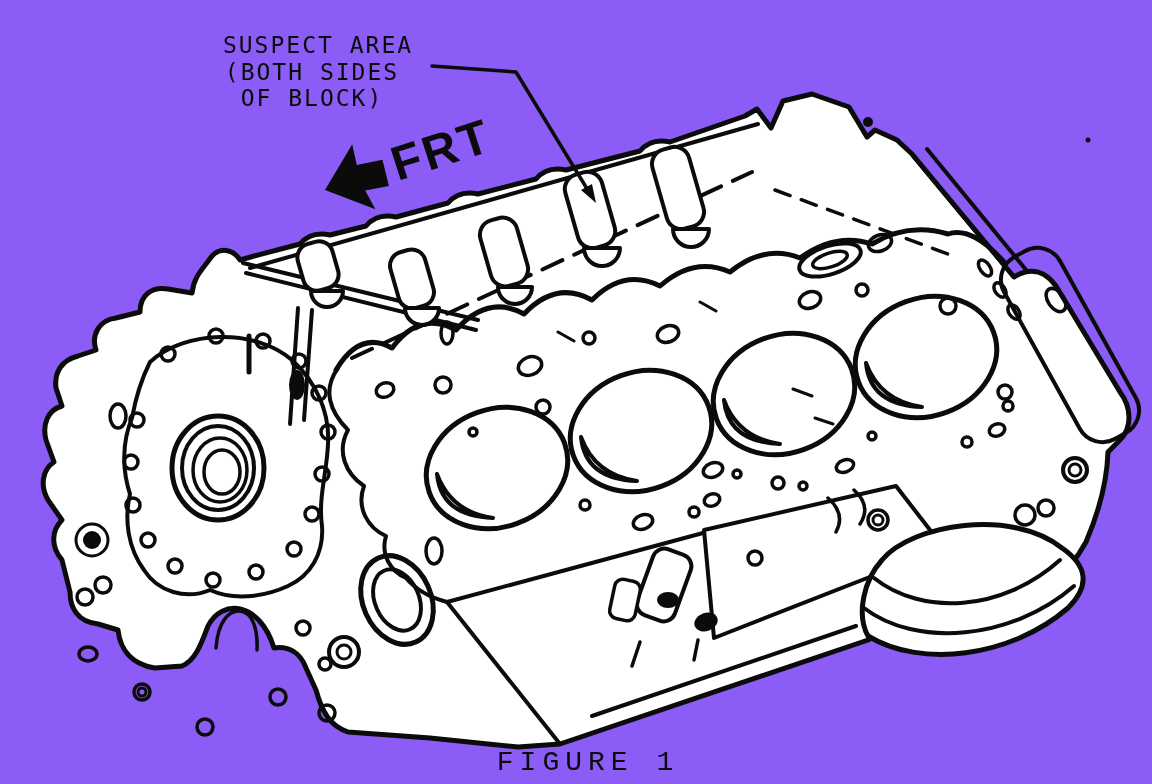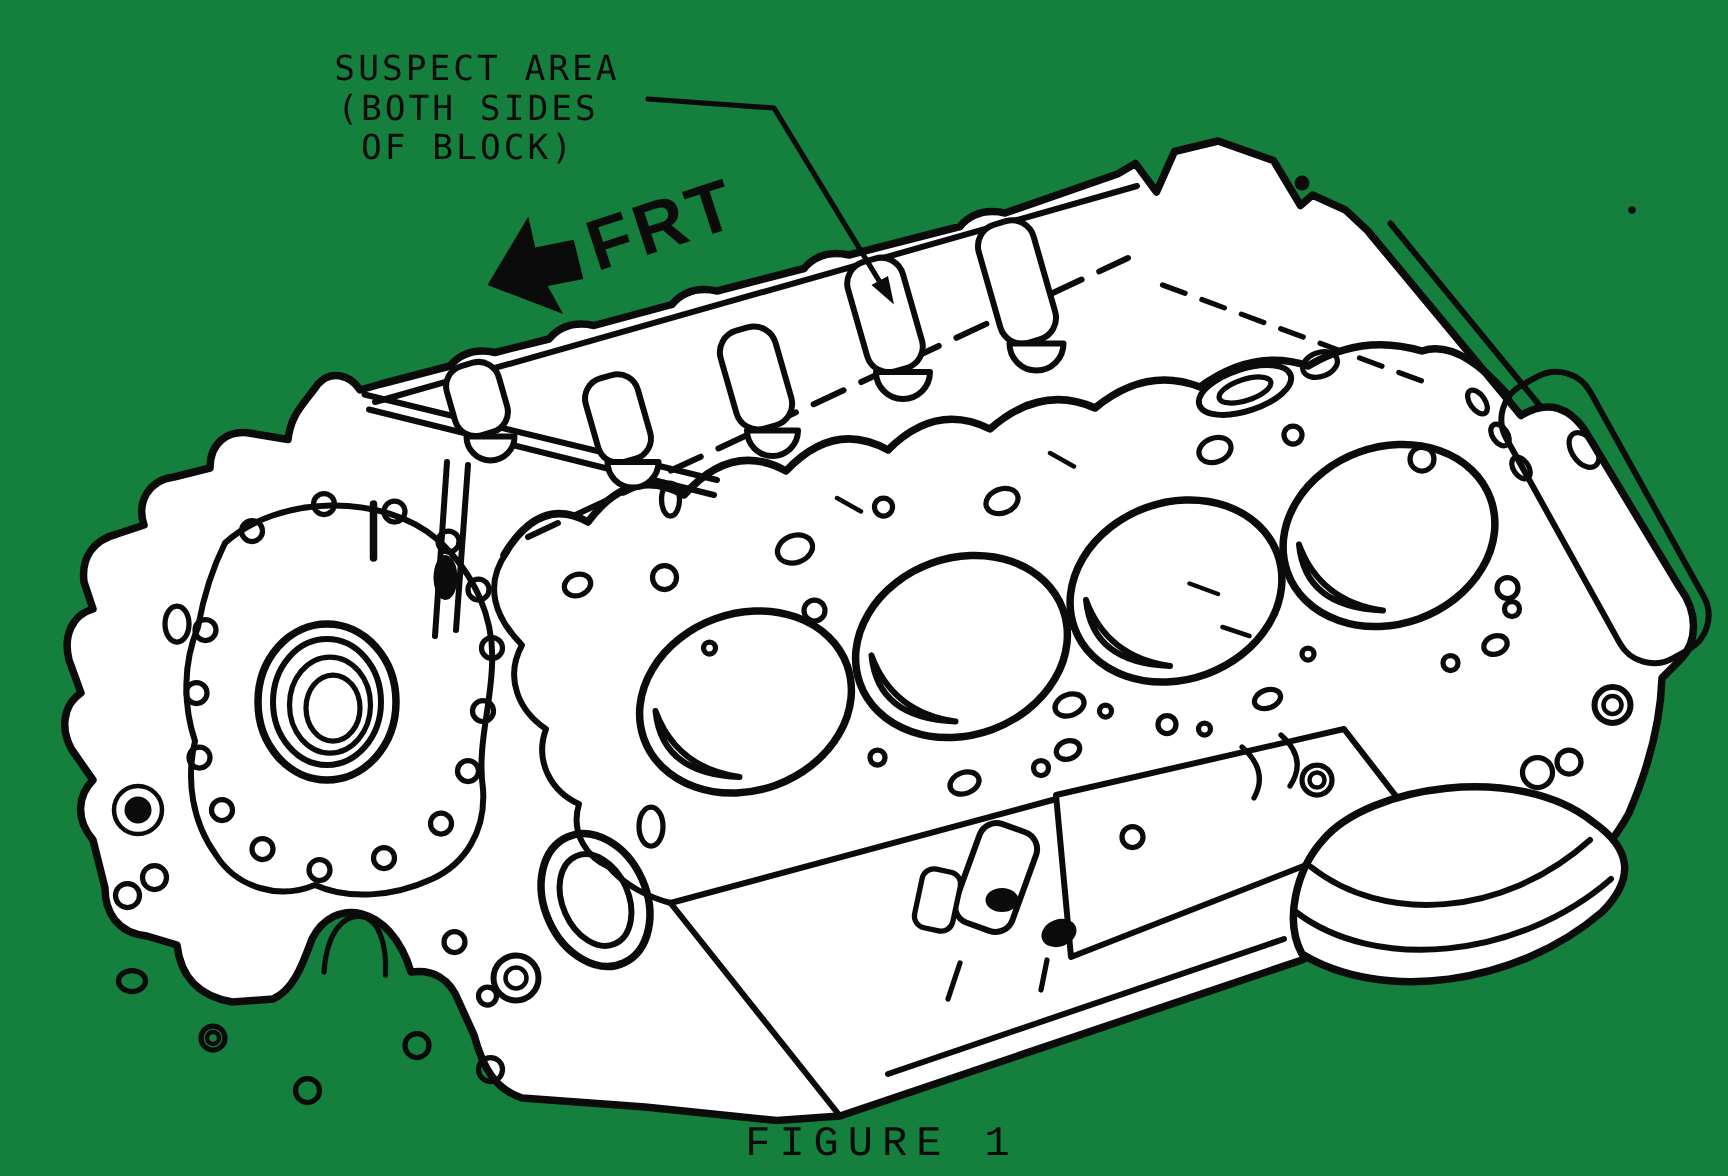--- a/index.html
+++ b/index.html
@@ -1,19 +1,19 @@
 <!DOCTYPE html>
 <html><head>
 <meta charset="utf-8">
 <style>
   html,body{margin:0;padding:0;background:#ffffff;}
   .page{
     position:relative;
     width:1152px;height:784px;
-    background:#15803d;
+    background:#8b5cf6;
     overflow:hidden;
     font-family:"DejaVu Sans Mono", monospace;
   }
   svg{position:absolute;left:0;top:0;}
   .stroke{fill:none;stroke:#0b0b0b;stroke-linecap:round;stroke-linejoin:round;}
   .w5{stroke-width:5;} .w4{stroke-width:4;} .w35{stroke-width:3.5;} .w3{stroke-width:3;}
   .whitefill{fill:#ffffff;stroke:#0b0b0b;stroke-linecap:round;stroke-linejoin:round;}
   .inkfill{fill:#0b0b0b;stroke:none;}
   .callout-text{
     font-family:"DejaVu Sans Mono", monospace;

